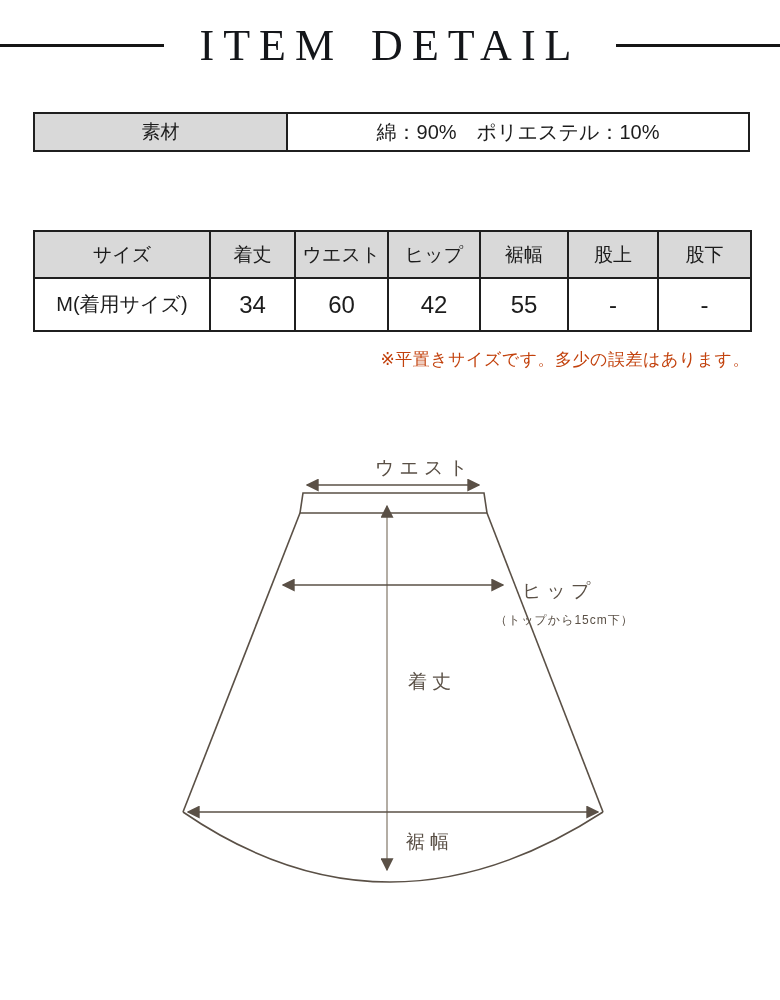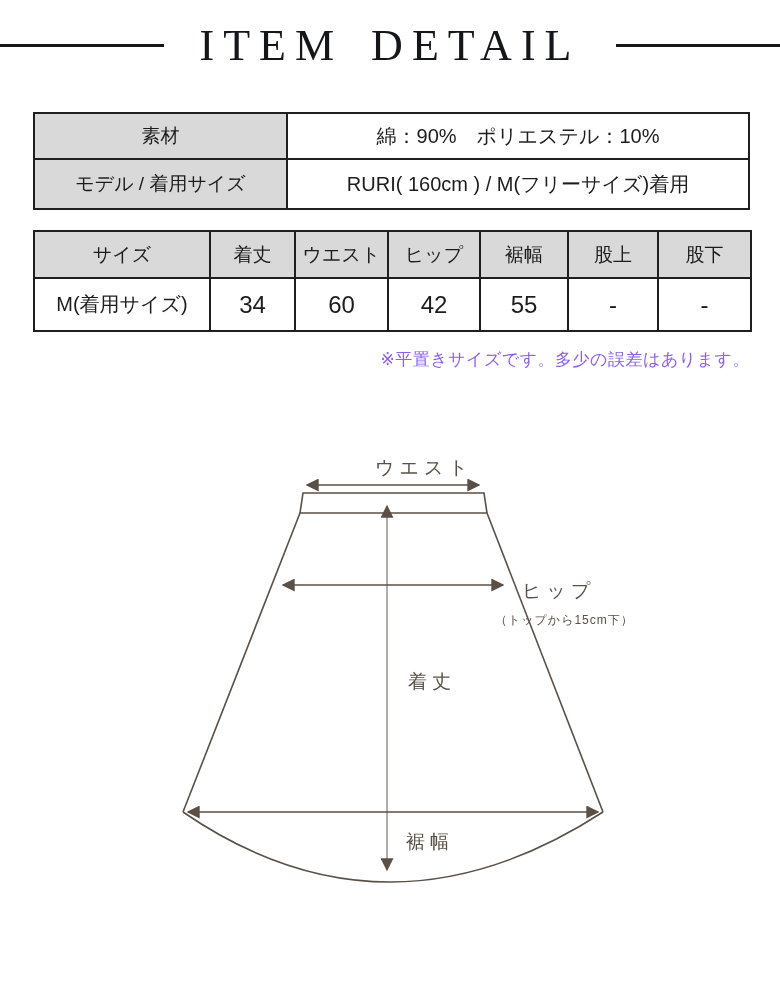--- a/index.html
+++ b/index.html
@@ -16,34 +16,34 @@
     font-size: 44px; font-weight: 400; letter-spacing: 9px; word-spacing: 8px;
     color: #14161a; white-space: nowrap;
   }
 
   
   table { border-collapse: collapse; table-layout: fixed; background: #fff; }
   td, th { border: 2px solid #1f1f1f; text-align: center; vertical-align: middle; font-weight: 400; }
   .label-cell, .head-cell { background: #d9d9d9; }
 
   .info-table { position: absolute; top: 112px; left: 33px; width: 717px; }
-  .info-table tr.r1 { height: 46px; padding-left: 19px; }
+  .info-table tr.r1 { height: 38px; padding-left: 19px; }
   .info-table tr.r2 { height: 50px; }
   .info-table .label-cell { width: 253px; font-size: 19px; }
   .info-table .value-cell { font-size: 20px; margin-top: 32px; }
 
   .size-table { position: absolute; top: 230px; left: 33px; width: 717px; }
   .size-table tr.head { height: 47px; }
   .size-table tr.data { height: 53px; }
   .size-table .head-cell { font-size: 19px; }
   .size-table .data-cell { font-size: 24px; }
   .size-table .data-cell.first { font-size: 20px; }
 
   
-  .note { position: absolute; top: 348px; right: 30px; font-size: 17px; color: #8b5cf6; letter-spacing: 0.5px; }
+  .note { position: absolute; top: 348px; right: 30px; font-size: 17px; color: #c2410c; letter-spacing: 0.5px; }
 
   
   .diagram { position: absolute; top: 440px; left: 0; }
   .diagram text { fill: #5a5046; font-family: "Liberation Sans", "DejaVu Sans", sans-serif; }
   .dg-label { font-size: 19px; letter-spacing: 5px; }
   .dg-label-sm { font-size: 12px; letter-spacing: 1px; }
 </style>
 </head>
 <body>
 
@@ -53,24 +53,20 @@
     <div class="rule"></div>
     <div class="title">ITEM DETAIL</div>
     <div class="rule"></div>
   </div>
 
   <table class="info-table">
     <tbody>
         <tr class="r1">
       <td class="label-cell">素材</td>
       <td class="value-cell">綿：90%　ポリエステル：10%</td>
-    </tr>
-    <tr class="r2">
-      <td class="label-cell">モデル / 着用サイズ</td>
-      <td class="value-cell">RURI( 160cm ) / M(フリーサイズ)着用</td>
     </tr>
   </tbody>
     </table>
 
   <table class="size-table">
     <colgroup>
       <col style="width:176px">
         <col style="width:85px">
         <col style="width:93px">
       <col style="width:92px">

